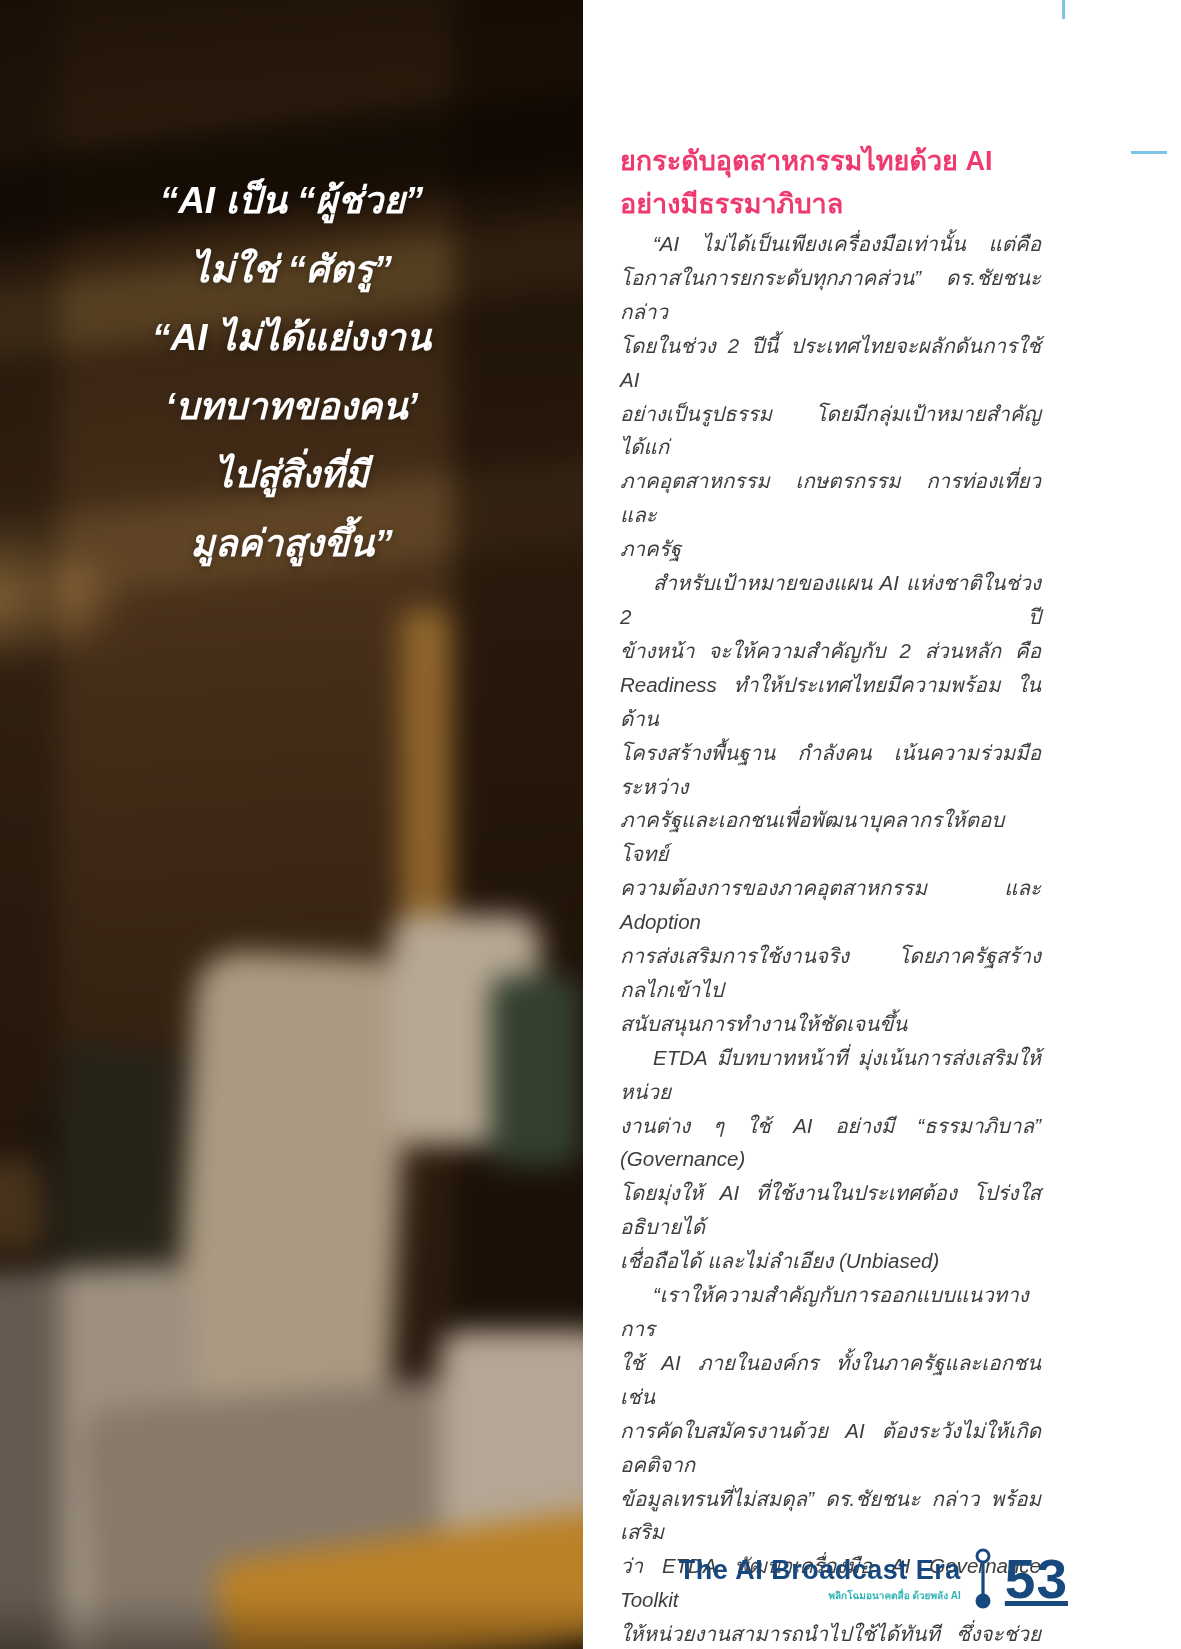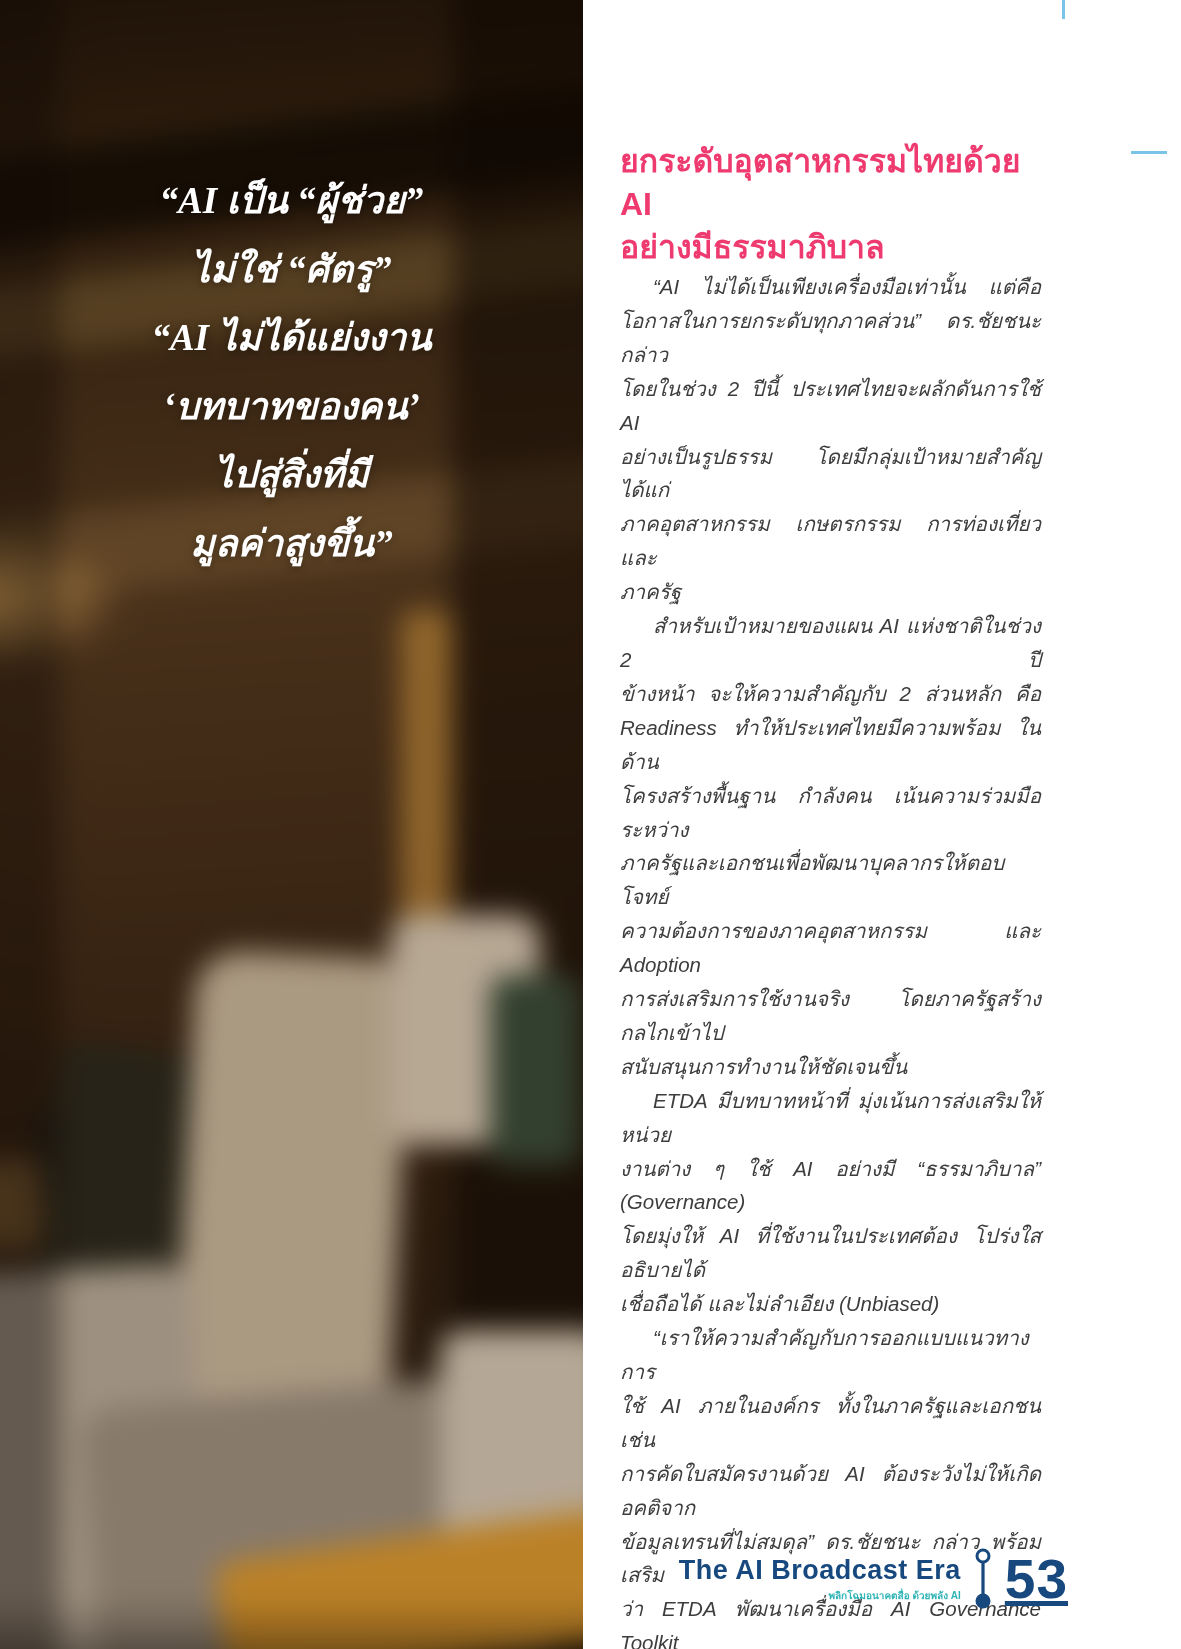--- a/index.html
+++ b/index.html
@@ -30,26 +30,25 @@
   .ph-chairCream{left:470px;top:1360px;width:170px;height:210px;background:#b5a795;border-radius:24px;}
   .ph-armrest{left:250px;top:1565px;width:400px;height:130px;background:#bb8127;border-radius:22px;transform:rotate(-8deg);}
   .ph-leftedge{left:-40px;top:-40px;width:130px;height:1760px;background:rgba(18,10,4,.4);}
   .ph-vignette{left:-40px;bottom:-40px;width:760px;height:120px;background:linear-gradient(rgba(10,6,2,0),rgba(10,6,2,.85));}
   
   .quote{
     position:absolute;left:28px;top:167px;width:527px;text-align:center;
     color:#ffffff;font-weight:700;font-style:italic;
     font-size:37px;line-height:68.5px;
     text-shadow:0 2px 8px rgba(0,0,0,.35);
-    font-family:Liberation Serif, serif;
   }
   
   .article{position:absolute;left:620px;top:140px;width:421px;}
   .heading{font-weight:700;}
-  .heading .bound-line{font-size:32px;line-height:43px;}
+  .heading .bound-line{font-size:27px;line-height:43px;}
   .article-body{margin-top:1px;}
   .para{margin:0;}
   .para .bound-line{
     font-size:20.5px;line-height:33.9px;color:#3d3d3d;
     text-align:justify;text-align-last:justify;font-style:italic;
   }
   .para .bound-line:last-child{text-align-last:auto;}
   .para .bound-line:first-child{text-indent:33px;}
   
   .mark-v{position:absolute;left:1062px;top:0;width:3px;height:19px;}

